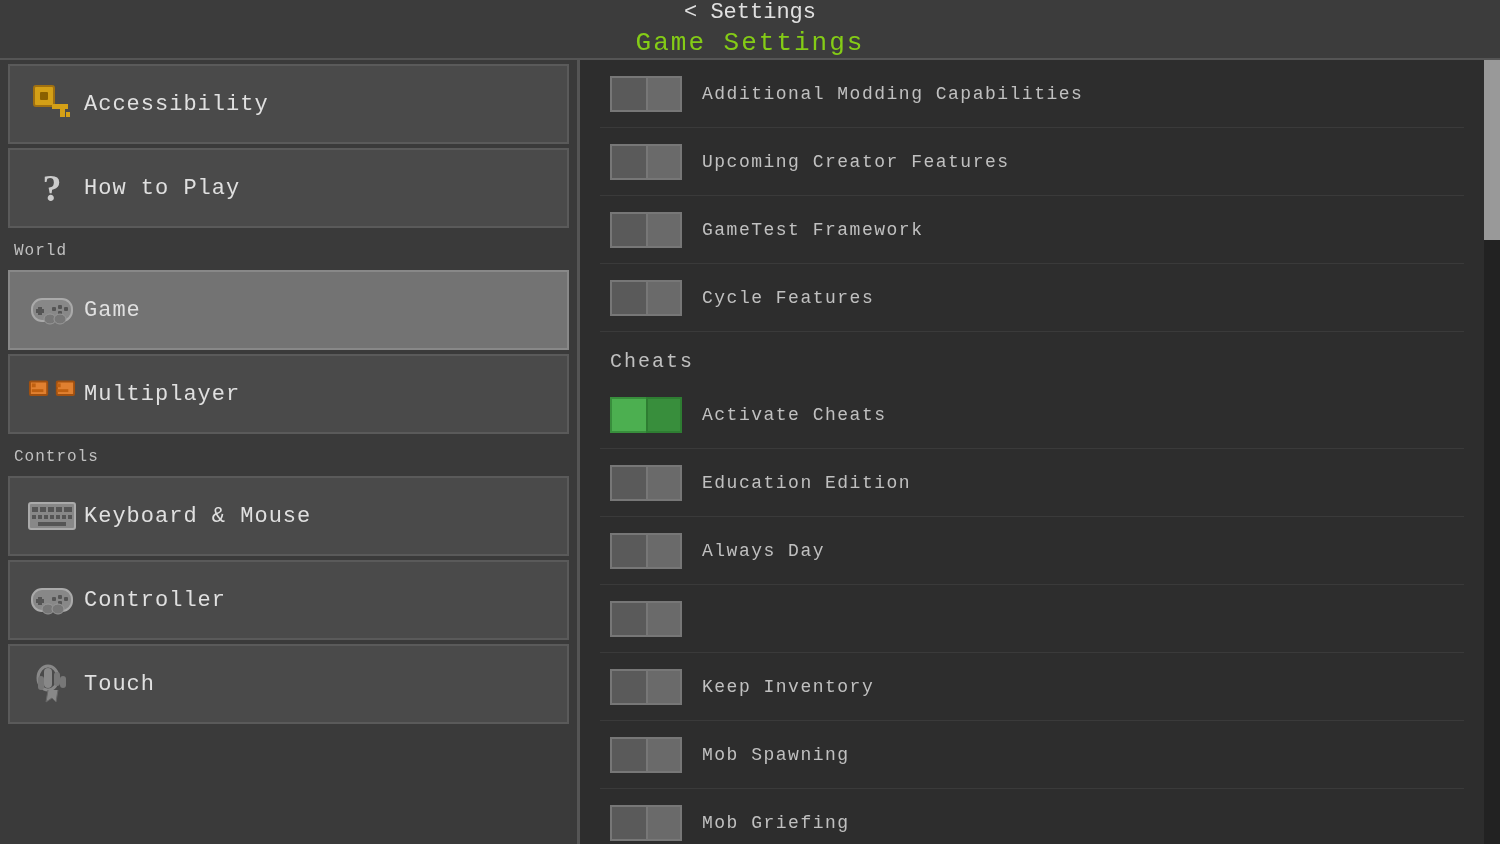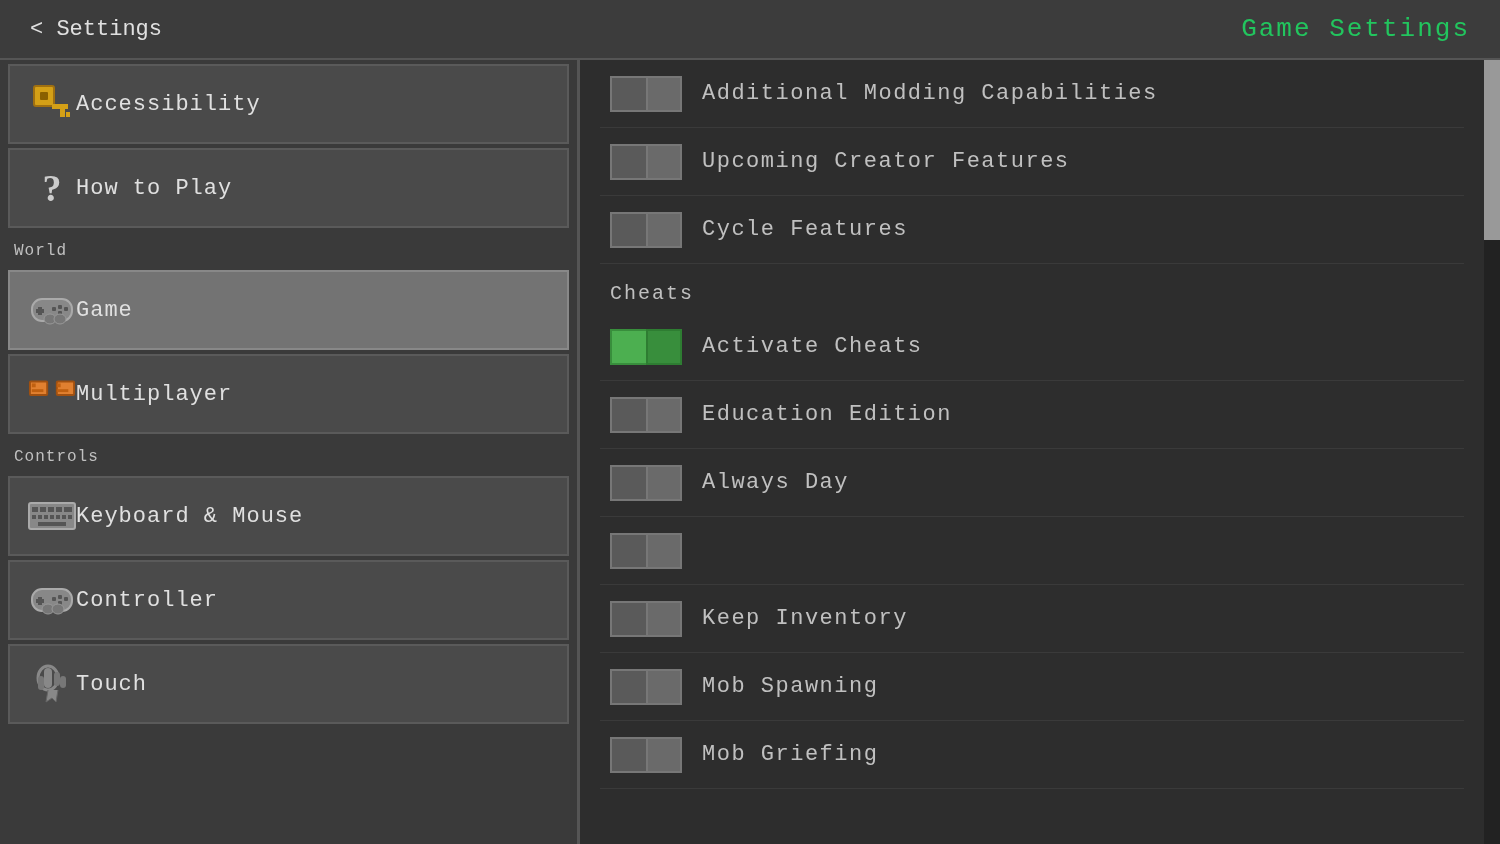--- a/index.html
+++ b/index.html
@@ -16,34 +16,35 @@
     
     .header {
       width: 100%;
       height: 60px;
       background: #3c3c3c;
       display: flex;
       align-items: center;
       justify-content: space-between;
       padding: 0 30px;
       border-bottom: 2px solid #555;
+      flex-direction: column;
     }
 
     .header-back {
       display: flex;
       align-items: center;
       gap: 8px;
       font-size: 22px;
       color: #e0e0e0;
       cursor: pointer;
     }
 
     .header-title {
       font-size: 26px;
-      color: #22c55e;
+      color: #84cc16;
       letter-spacing: 2px;
     }
 
     
     .main-layout {
       display: flex;
       width: 100%;
       height: calc(844px - 60px);
     }
 
@@ -70,21 +71,21 @@
     .section-label {
       font-size: 16px;
       color: #c0c0c0;
       padding: 10px 14px 6px 14px;
       letter-spacing: 1px;
     }
 
     .sidebar-item {
       display: flex;
       align-items: center;
-      gap: 0;
+      gap: 8px;
       padding: 14px 18px;
       background: #4a4a4a;
       border: 2px solid #5a5a5a;
       margin: 4px 8px;
       cursor: pointer;
       min-height: 78px;
     }
 
     .sidebar-item.active {
       background: #737373;
@@ -130,21 +131,21 @@
     .setting-row {
       display: flex;
       align-items: center;
       gap: 20px;
       padding: 14px 10px;
       border-bottom: 1px solid #3a3a3a;
       min-height: 68px;
     }
 
     .setting-label {
-      font-size: 22px;
+      font-size: 18px;
       color: #c0c0c0;
       letter-spacing: 1.5px;
       flex: 1;
     }
 
     
     .mc-toggle {
       display: flex;
       align-items: center;
       cursor: pointer;
@@ -327,20 +328,27 @@
     </div>
 
     <div class="setting-row">
       <div class="mc-toggle off">
         <div class="mc-toggle-left"></div>
         <div class="mc-toggle-right"></div>
       </div>
       <span class="setting-label">Upcoming Creator Features</span>
     </div>
 
+    <div class="setting-row">
+      <div class="mc-toggle off">
+        <div class="mc-toggle-left"></div>
+        <div class="mc-toggle-right"></div>
+      </div>
+      <span class="setting-label">GameTest Framework</span>
+    </div>
 
     <div class="setting-row">
       <div class="mc-toggle off">
         <div class="mc-toggle-left"></div>
         <div class="mc-toggle-right"></div>
       </div>
       <span class="setting-label">Cycle Features</span>
     </div>
 
     <div class="content-section-label">Cheats</div>

